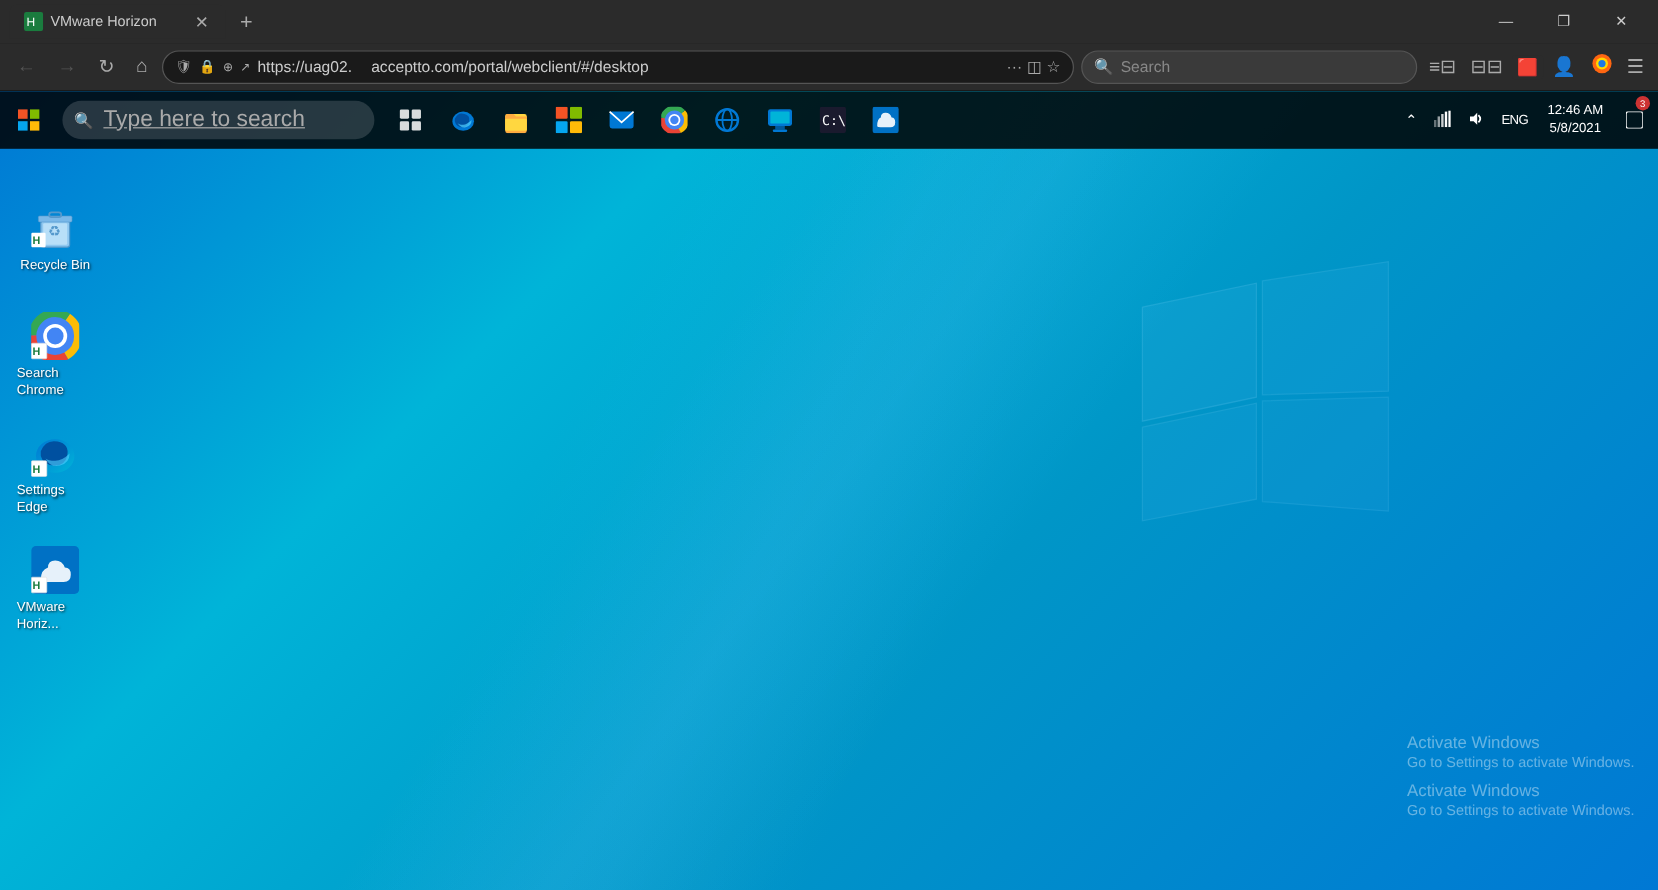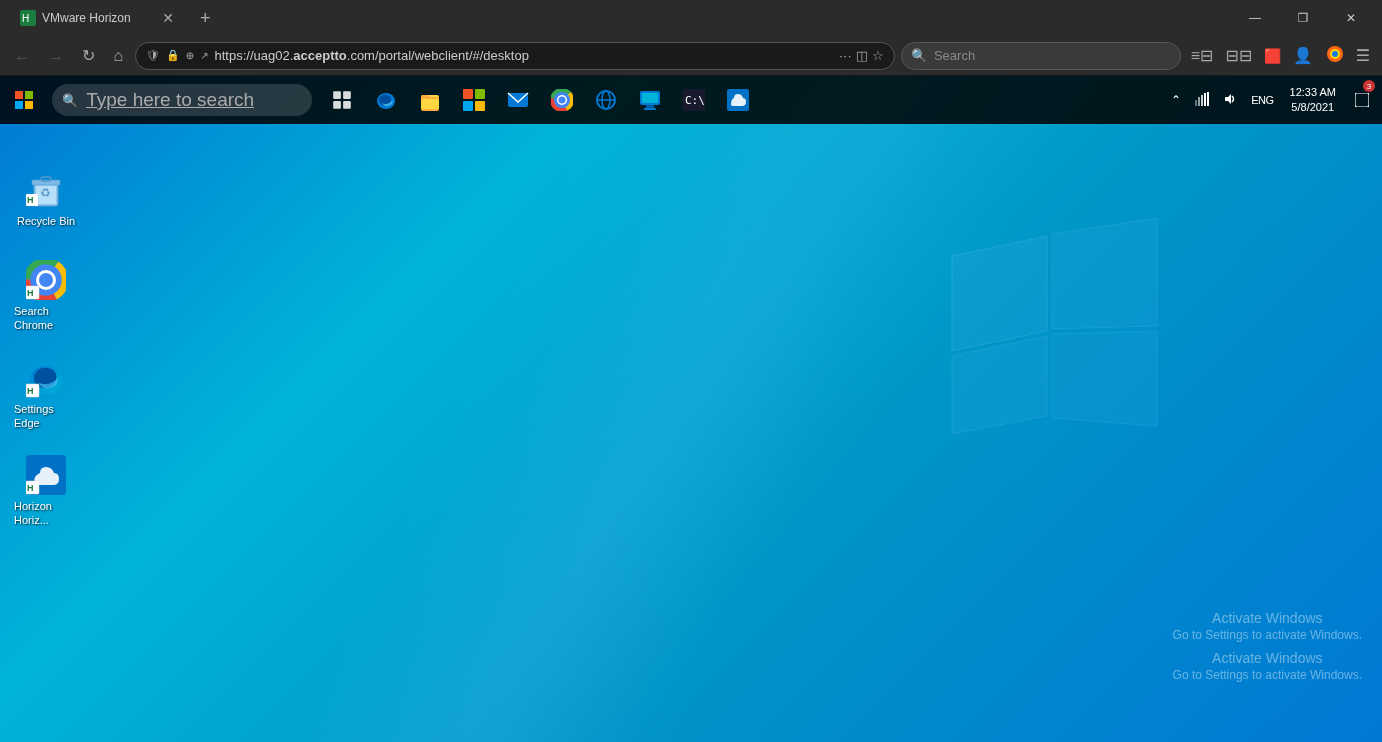--- a/index.html
+++ b/index.html
@@ -31,21 +31,21 @@
     }
     .nav-btn { color: #aaa; font-size: 16px; cursor: pointer; padding: 4px 6px; border-radius: 4px; }
     .nav-btn.disabled { color: #555; cursor: default; }
 
     #address-bar {
       flex: 1; height: 28px; background: #1a1a1a; border: 1px solid #555; border-radius: 20px;
       display: flex; align-items: center; padding: 0 10px; gap: 6px;
     }
     .addr-icon { color: #aaa; font-size: 11px; }
     .addr-url { color: #ccc; font-size: 13px; flex: 1; }
-    .addr-url span.domain { font-weight: bold; }
+    .addr-url span.domain { font-weight: normal; margin-left: 16px; }
     .addr-actions { display: flex; gap: 4px; }
     .addr-action-btn { color: #aaa; font-size: 13px; cursor: pointer; }
 
     #search-bar {
       width: 280px; height: 28px; background: #3a3a3a; border: 1px solid #555; border-radius: 20px;
       display: flex; align-items: center; padding: 0 10px; gap: 6px;
     }
     .search-icon-browser { color: #aaa; font-size: 13px; }
     .search-input { color: #7dd3fc; font-size: 13px; background: transparent; border: none; outline: none; flex: 1; }
     .search-input::placeholder { color: #888; }
@@ -99,21 +99,21 @@
     #system-tray {
       margin-left: auto; display: flex; align-items: center; padding: 0 4px; gap: 2px;
     }
     .tray-icon { padding: 4px 6px; cursor: pointer; color: white; font-size: 12px; }
     #clock { text-align: center; color: white; font-size: 11px; padding: 4px 8px; cursor: pointer; line-height: 1.4; }
     #notification-btn { width: 32px; height: 48px; display: flex; align-items: center; justify-content: center; cursor: pointer; color: white; font-size: 14px; }
 
     
     #activate-windows {
       position: absolute; bottom: 60px; right: 20px; color: rgba(255,255,255,0.4);
-      font-size: 13px; text-align: center; pointer-events: none;
+      font-size: 13px; text-align: left; pointer-events: none;
     }
     #activate-windows .aw-title { font-size: 14px; margin-bottom: 2px; }
     #activate-windows .aw-sub { font-size: 12px; }
 
     
     #desktop::before {
       content: '';
       position: absolute;
       top: 0; left: 0; right: 0; bottom: 0;
       background: 
@@ -269,21 +269,21 @@
       <div class="icon-img">
         <svg width="40" height="40" viewBox="0 0 40 40">
           <rect width="40" height="40" rx="4" fill="#0071c5"></rect>
 
           <path d="M 8 28 Q 8 20 14 18 Q 14 12 20 12 Q 26 12 28 18 Q 33 18 33 24 Q 33 30 27 30 L 13 30 Q 8 30 8 28 Z" fill="white" opacity="0.9"></path>
 
           <rect x="0" y="26" width="13" height="13" rx="1" fill="white" stroke="#ddd" stroke-width="0.5"></rect>
           <text x="1" y="36" font-size="9" fill="#1a7c3e" font-weight="bold">H</text>
         </svg>
       </div>
-      <span class="icon-label">Horizon Horiz...</span>
+      <span class="icon-label">VMware Horiz...</span>
     </div>
 
     <div id="activate-windows">
       <div class="aw-title">Activate Windows</div>
       <div class="aw-sub">Go to Settings to activate Windows.</div>
       <div class="aw-title" style="margin-top: 8px;">Activate Windows</div>
       <div class="aw-sub">Go to Settings to activate Windows.</div>
     </div>
 
     <div id="taskbar">
@@ -401,21 +401,21 @@
           </svg>
         </div>
         <div class="tray-icon">
           <svg width="14" height="14" viewBox="0 0 14 14">
             <polygon points="2,5 5,5 8,2 8,12 5,9 2,9" fill="white"></polygon>
             <path d="M 9 4 Q 12 7 9 10" stroke="white" stroke-width="1.5" fill="none"></path>
           </svg>
         </div>
         <span class="tray-icon" style="font-size:11px; letter-spacing:-0.5px;">ENG</span>
         <div id="clock">
-          <div>12:33 AM</div>
+          <div>12:46 AM</div>
           <div>5/8/2021</div>
         </div>
         <div id="notification-btn" style="position:relative;">
           <svg width="14" height="14" viewBox="0 0 14 14">
             <rect width="14" height="14" rx="2" fill="none" stroke="white" stroke-width="1.2"></rect>
           </svg>
           <span style="position:absolute; top:4px; right:3px; background:#cc3333; color:white; font-size:8px; border-radius:50%; width:12px; height:12px; display:flex; align-items:center; justify-content:center;">3</span>
         </div>
       </div>
     </div>

